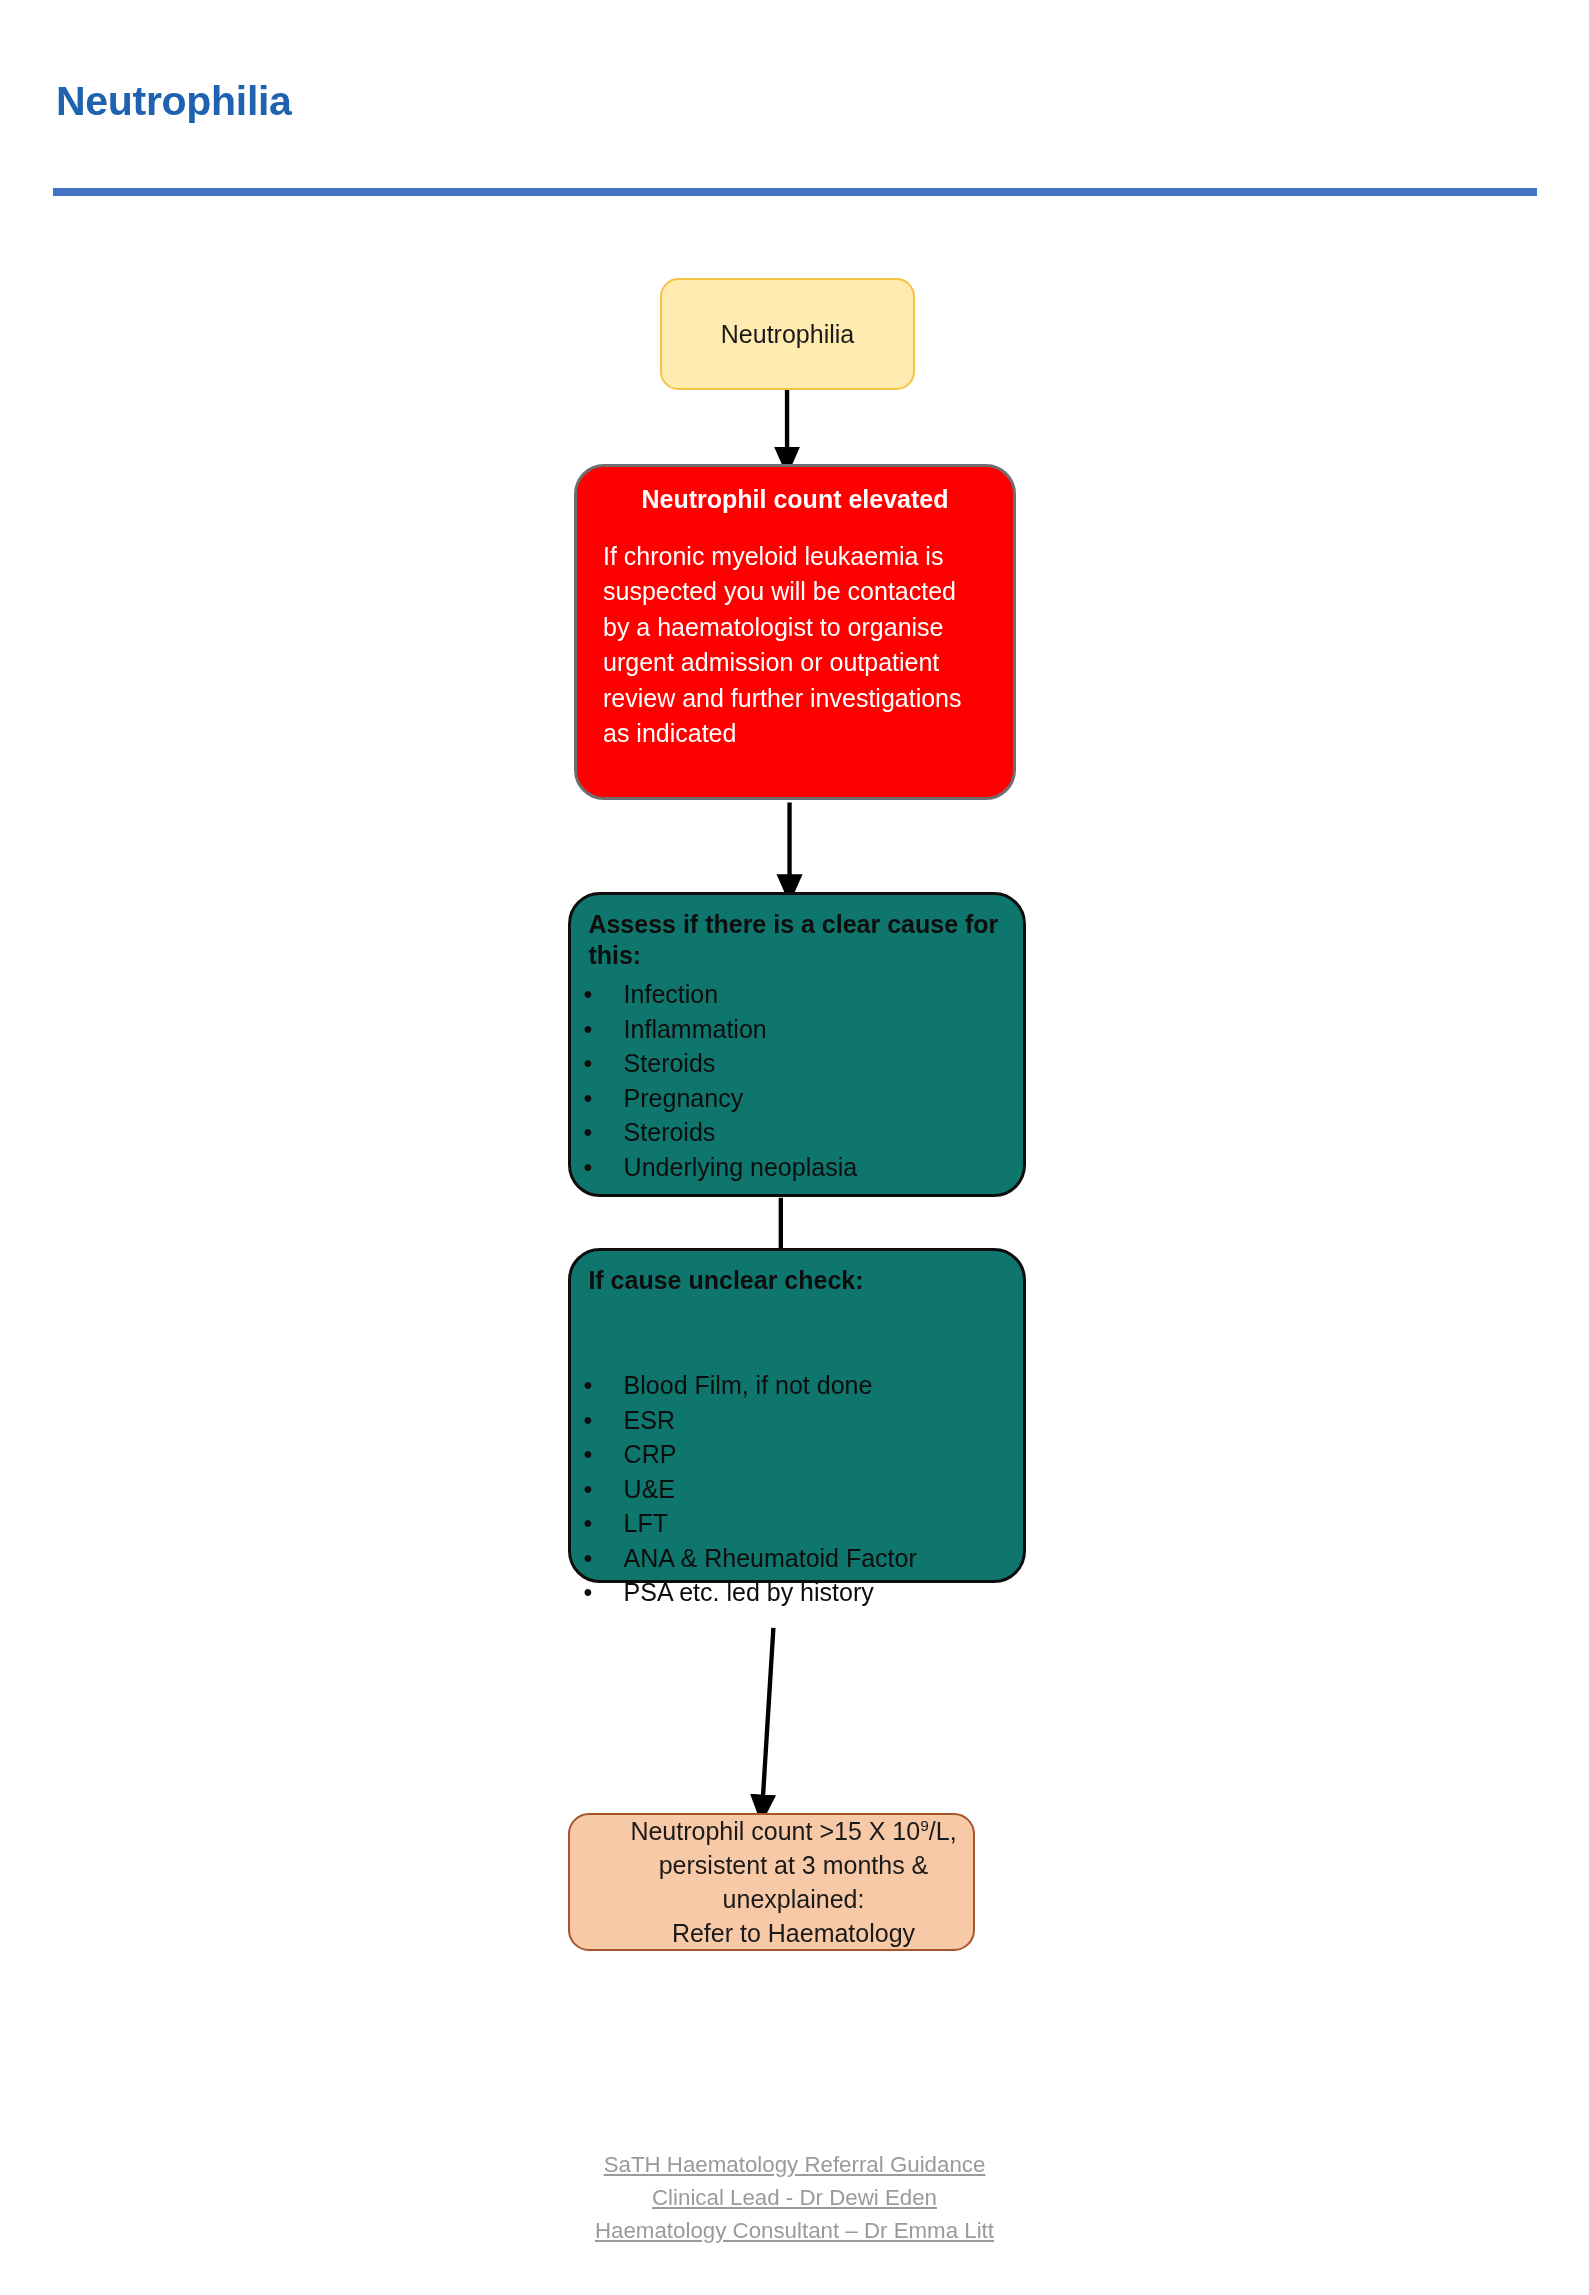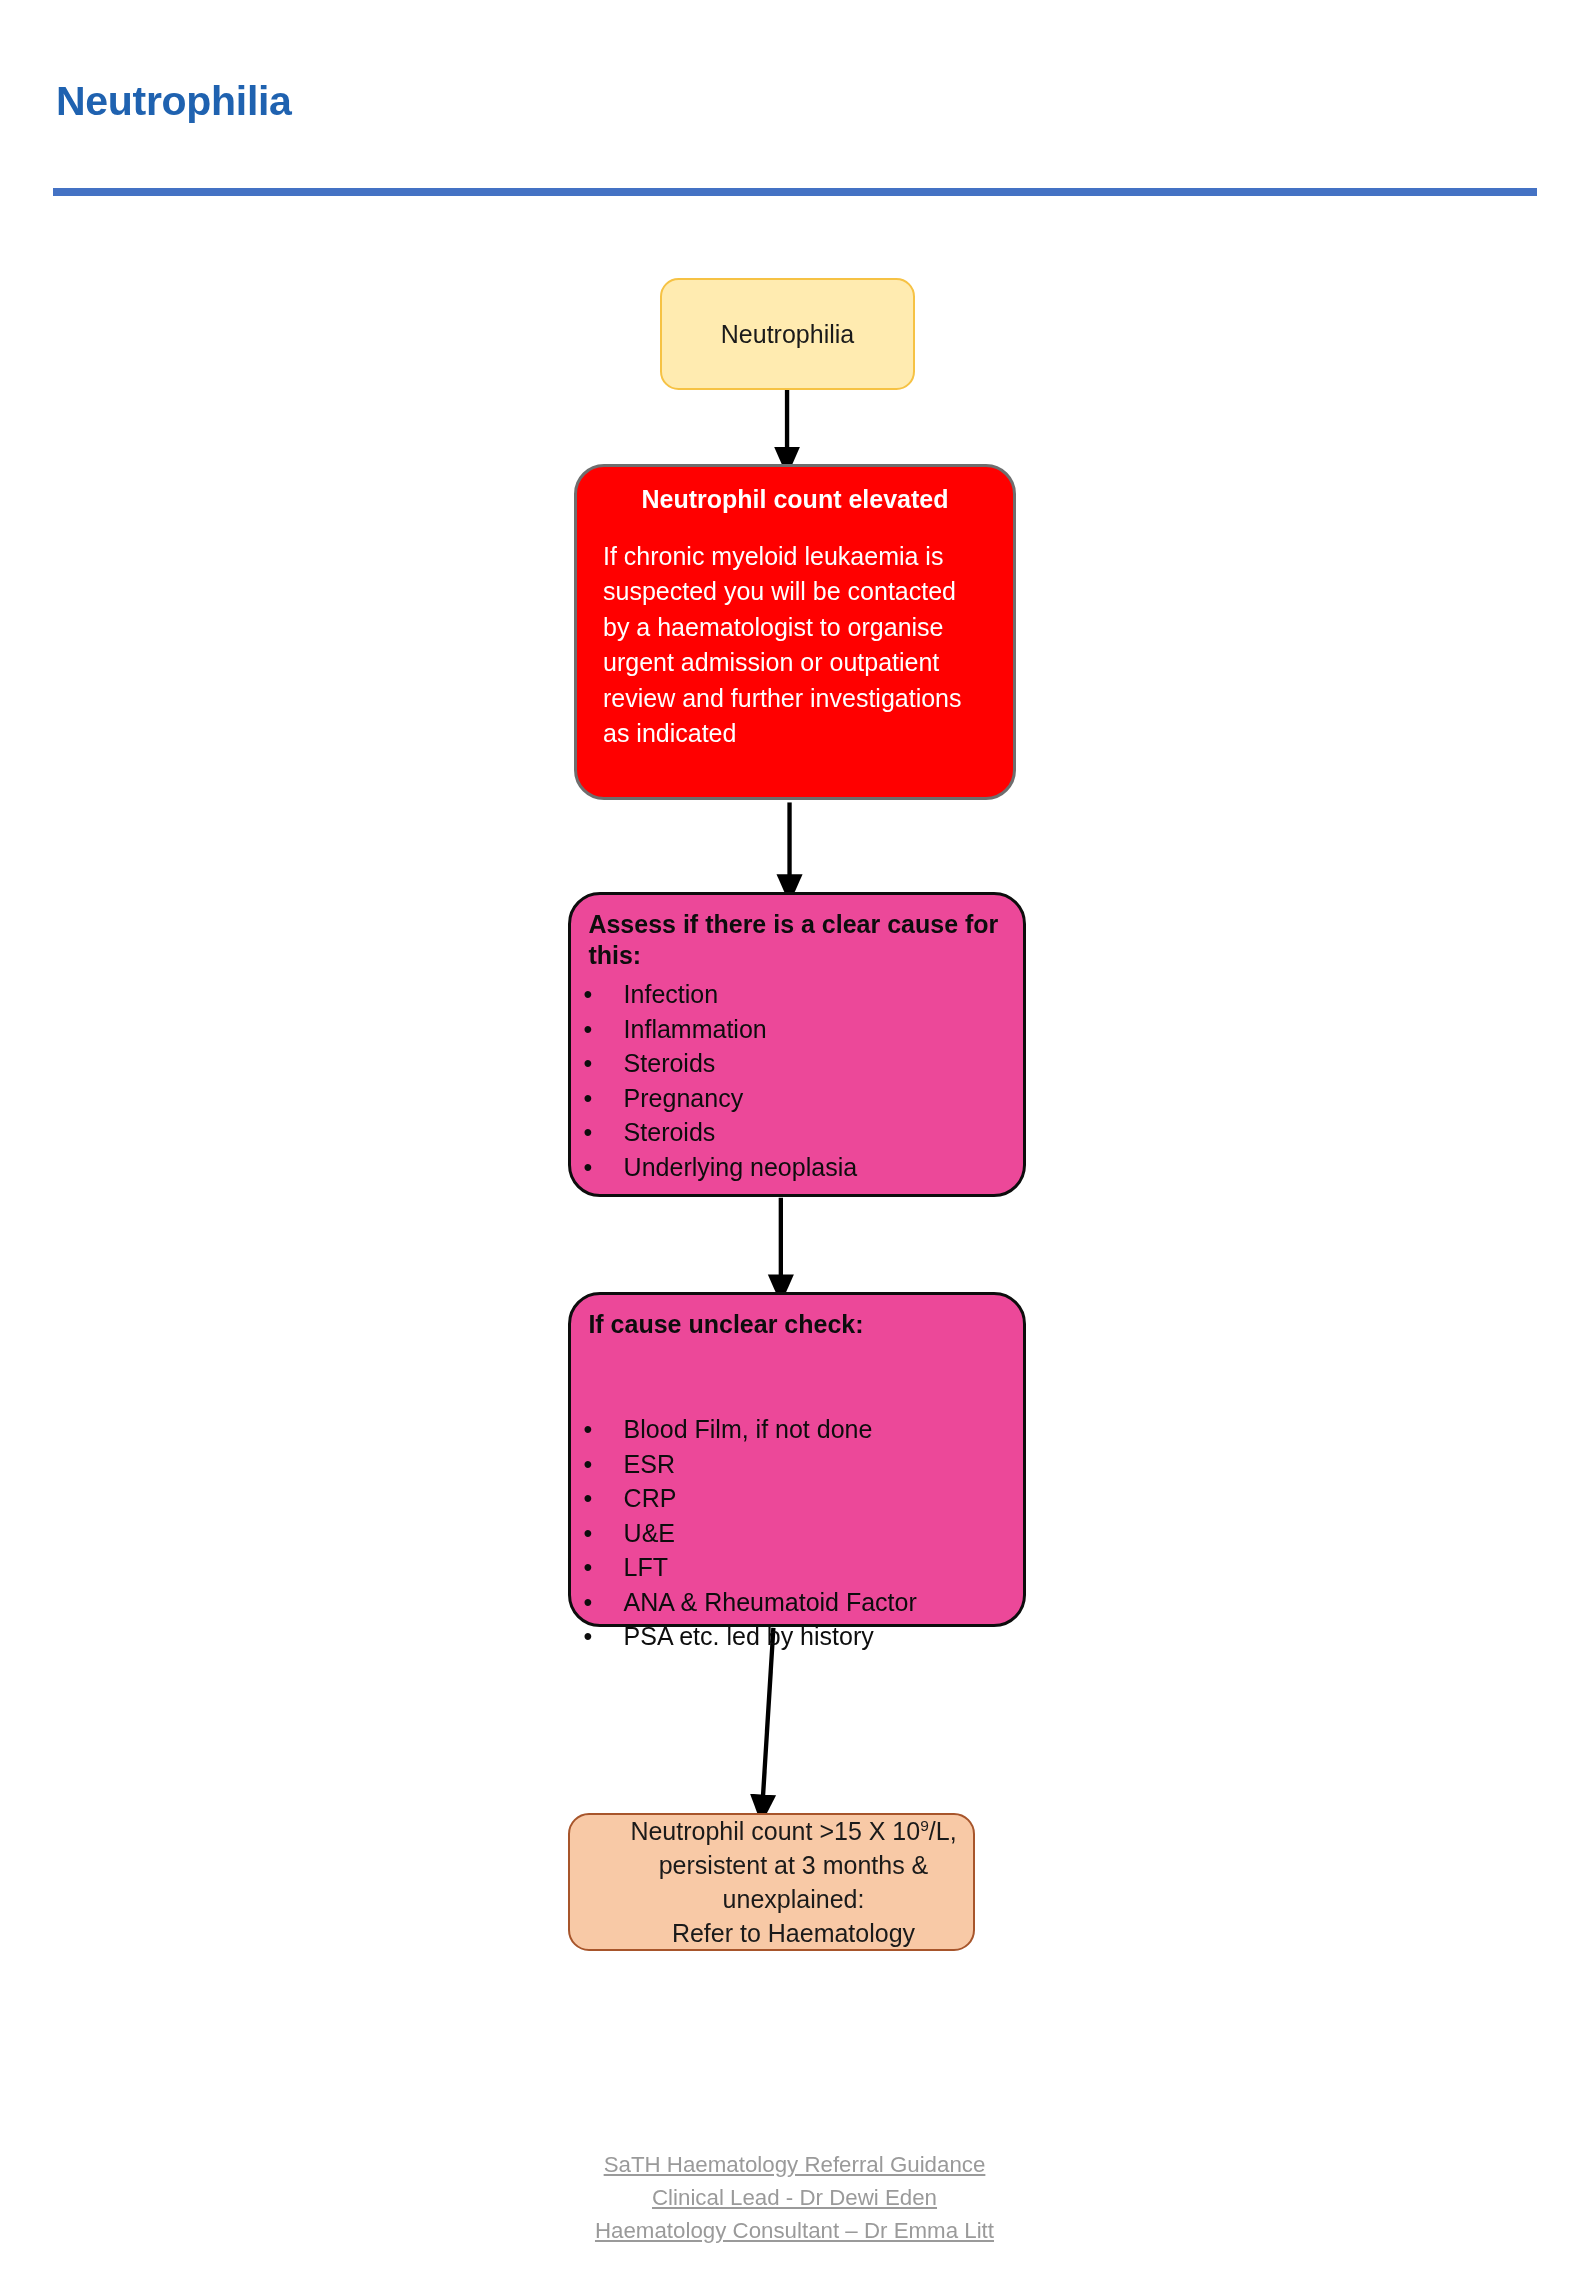--- a/index.html
+++ b/index.html
@@ -96,33 +96,33 @@
     margin-bottom: 23px;
   }
   #node-alert .node-body {
     font-size: 25px;
     line-height: 1.42;
     text-align: left;
   }
 
   
   .node-outline {
-    background: #ec4899;
+    background: #0f766e;
     border: 3.1px solid #0d0d0d;
     border-radius: 32px;
   }
   #node-assess {
     left: 568px;
     top: 892px;
     width: 458px;
     height: 305px;
   }
   #node-check {
     left: 568px;
-    top: 1292px;
+    top: 1248px;
     width: 458px;
     height: 335px;
   }
   .node-outline .node-heading {
     position: absolute;
     left: 17.4px;
     top: 13.7px;
     width: 431px;
     font-size: 25px;
     font-weight: bold;

